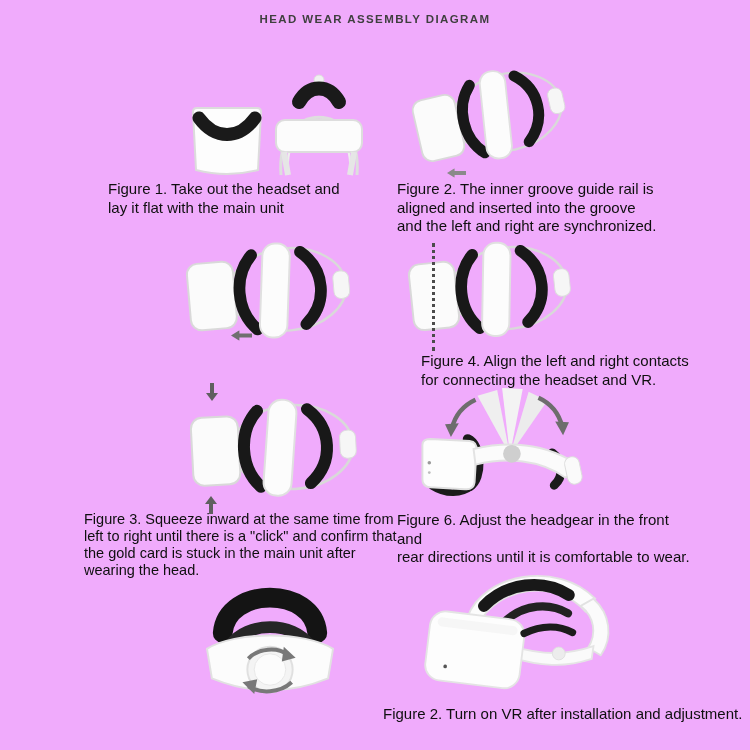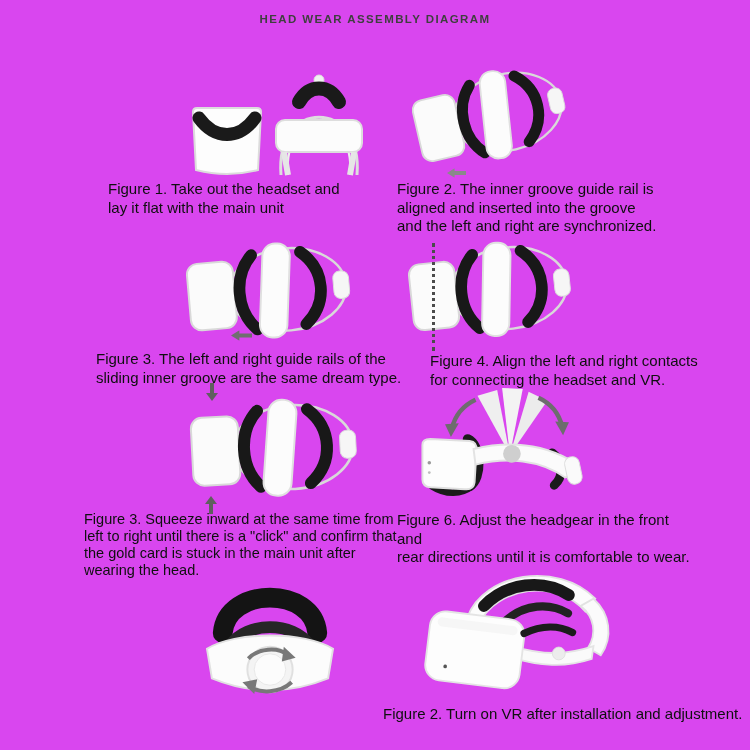--- a/index.html
+++ b/index.html
@@ -1,17 +1,17 @@
 <!DOCTYPE html>
 <html><head>
 <meta charset="utf-8">
 <style>
   html,body{margin:0;padding:0;background:#ffffff;}
   .canvas{
-    position:relative;width:750px;height:750px;background:#d946ef;
+    position:relative;width:750px;height:750px;background:#f0abfc;
     font-family:"Liberation Sans",sans-serif;overflow:hidden;
   }
   .page-title{
     position:absolute;top:13px;left:0;width:100%;text-align:center;
     font-size:11.5px;font-weight:bold;letter-spacing:1.4px;color:#3f3f3f;
   }
   .caption{
     position:absolute;font-size:15px;line-height:18.5px;color:#0f0f0f;
     white-space:pre-line;
   }
@@ -87,30 +87,28 @@
   <div class="illus" style="left:183px;top:242px;width:172px;height:98px;transform:rotate(-5deg)">
     <svg viewBox="0 0 170 100">
         <use href="#topview"></use>
       </svg>
   </div>
   <div class="arrow" style="left:231px;top:330px;width:21px;height:11px;color:#6f6f6f">
     <svg viewBox="0 0 20 10">
         <use href="#arrow-left-sym"></use>
       </svg>
   </div>
-  <div class="caption" style="left:96px;top:350px;width:325px">Figure 3. The left and right guide rails of the
-sliding inner groove are the same dream type.</div>
 
   <div class="illus" style="left:408px;top:240px;width:165px;height:100px;transform:rotate(-6deg)">
     <svg viewBox="0 0 170 100">
         <use href="#topview"></use>
       </svg>
   </div>
   <div class="dotline" style="left:432px;top:243px;height:108px"></div>
-  <div class="caption" style="left:430px;top:352px;width:285px">Figure 4. Align the left and right contacts
+  <div class="caption" style="left:421px;top:352px;width:285px">Figure 4. Align the left and right contacts
 for connecting the headset and VR.</div>
 
   <div class="illus" style="left:188px;top:398px;width:172px;height:100px;transform:rotate(-3deg)">
     <svg viewBox="0 0 170 100">
         <use href="#topview"></use>
       </svg>
   </div>
   <div class="arrow" style="left:206px;top:383px;width:12px;height:18px;color:#5f5f5f">
     <svg viewBox="0 0 12 18">
         <use href="#arrow-down-sym"></use>

